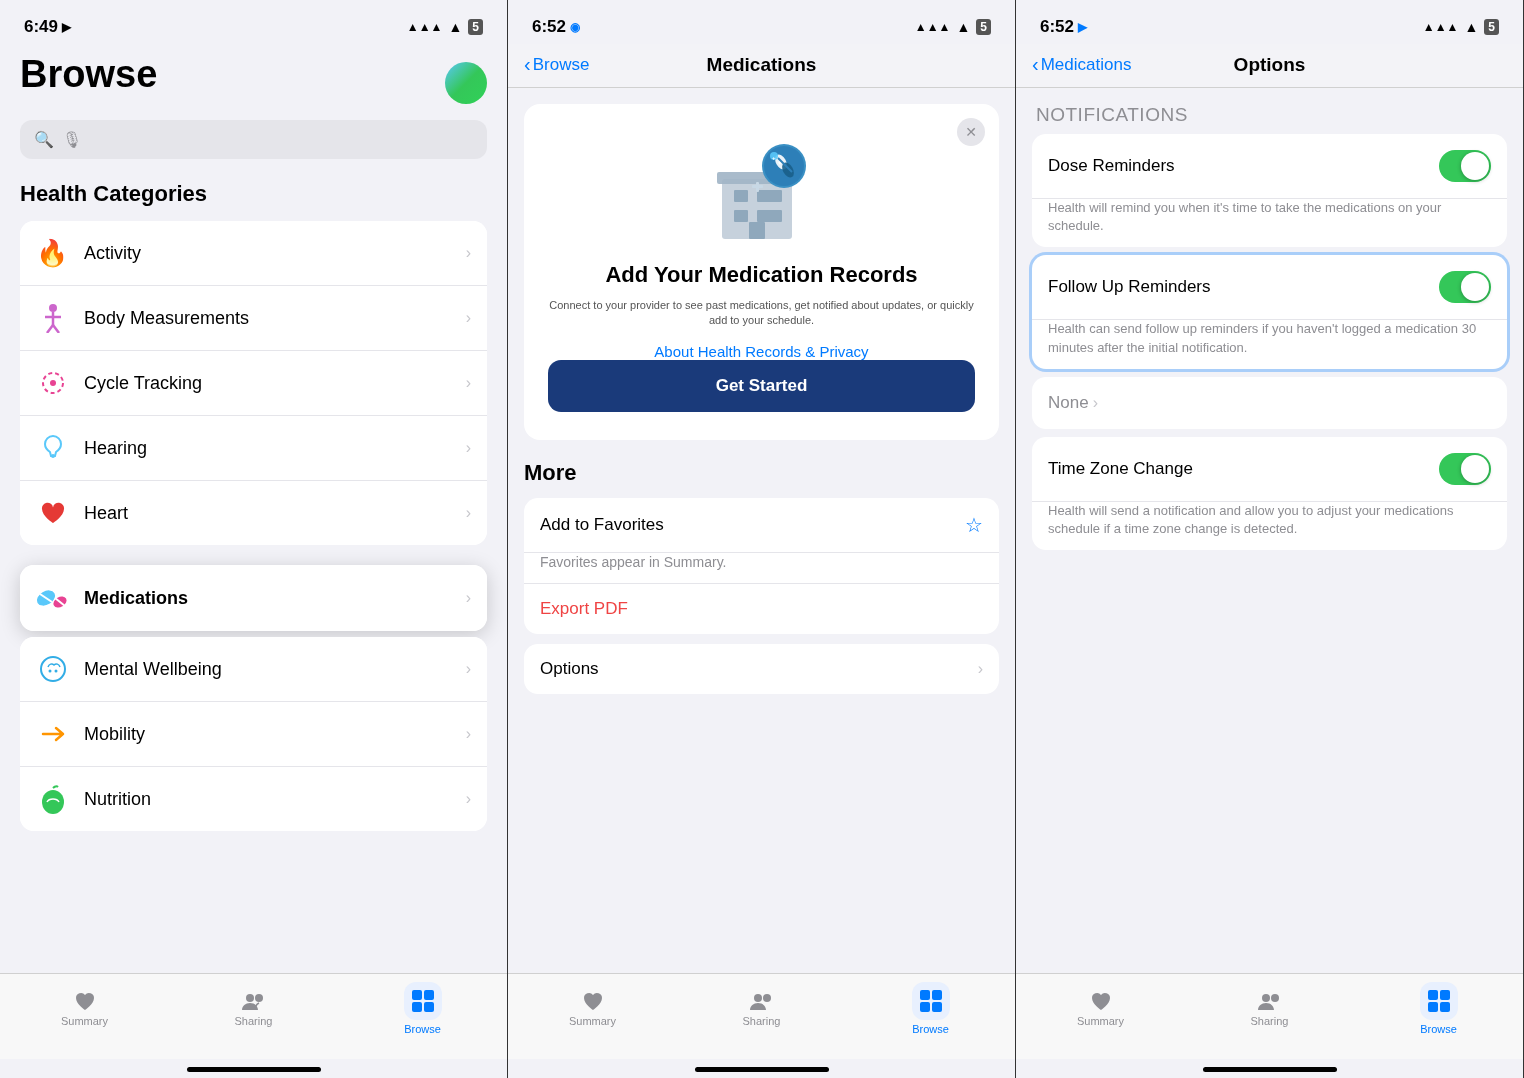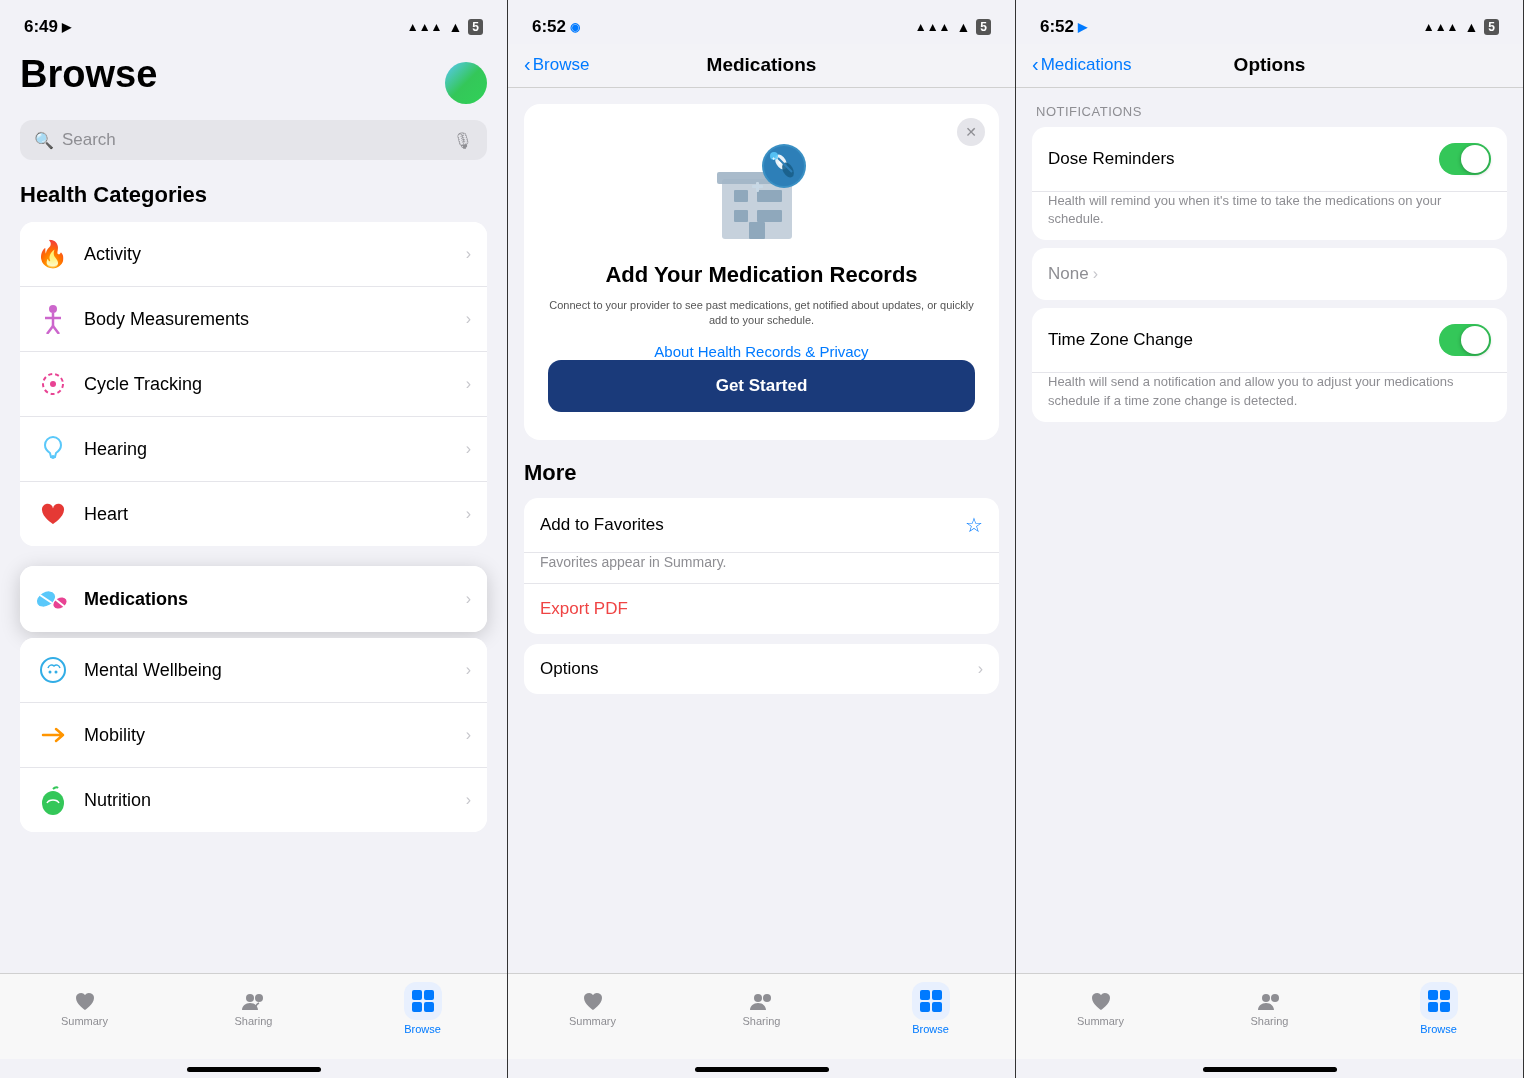--- a/index.html
+++ b/index.html
@@ -427,21 +427,21 @@
       background: #f2f2f7;
     }
 
     .options-content {
       flex: 1;
       overflow-y: auto;
       padding: 16px;
     }
 
     .options-section-label {
-      font-size: 13px;
+      font-size: 19px;
       font-weight: 500;
       color: #8e8e93;
       text-transform: uppercase;
       letter-spacing: 0.5px;
       padding: 0 4px 8px;
     }
 
     .options-card {
       background: #fff;
       border-radius: 14px;
@@ -537,21 +537,20 @@
     </div>
 
     <div class="browse-content">
       <div class="browse-header">
         <div class="browse-title">Browse</div>
         <div class="avatar-circle"></div>
       </div>
 
       <div class="search-bar">
         <span class="search-icon">🔍</span>
-        <span class="search-placeholder">Search</span>
         <span class="mic-icon">🎙</span>
       </div>
 
       <div class="section-title">Health Categories</div>
 
       <div class="category-list">
 
         <div class="category-item">
           <div class="category-icon icon-activity">
             <span style="font-size:26px;">🔥</span>
@@ -843,20 +842,29 @@
       <div class="options-card">
         <div class="option-row">
           <span class="option-label">Dose Reminders</span>
           <div class="toggle">
             <div class="toggle-knob"></div>
           </div>
         </div>
         <div class="option-desc">Health will remind you when it's time to take the medications on your schedule.</div>
       </div>
 
+      <div class="options-card highlighted">
+        <div class="option-row">
+          <span class="option-label">Follow Up Reminders</span>
+          <div class="toggle">
+            <div class="toggle-knob"></div>
+          </div>
+        </div>
+        <div class="option-desc">Health can send follow up reminders if you haven't logged a medication 30 minutes after the initial notification.</div>
+      </div>
 
       <div class="options-card">
         <div class="option-row">
           <span class="option-value">None</span>
           <span class="option-chevron">›</span>
         </div>
       </div>
 
       <div class="options-card">
         <div class="option-row">

